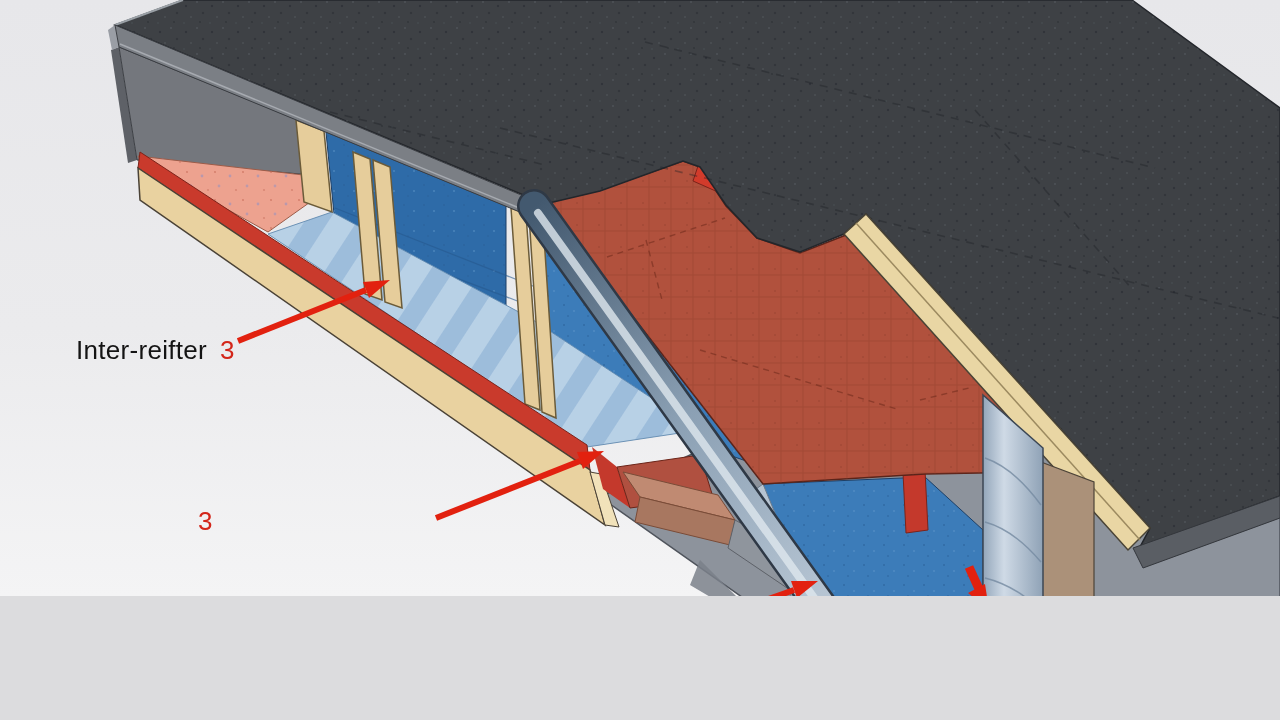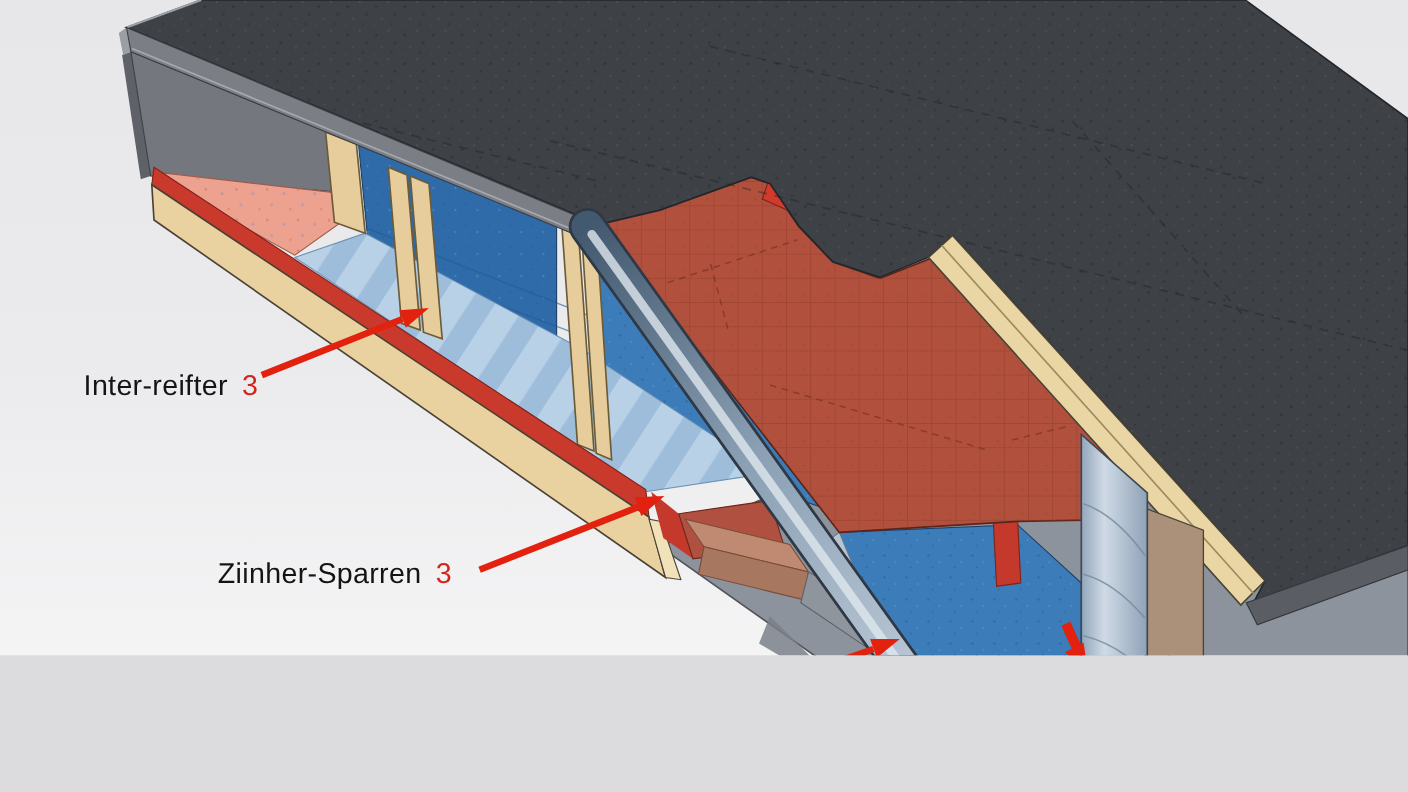--- a/index.html
+++ b/index.html
@@ -152,16 +152,15 @@
     <line x1="969" y1="567" x2="979" y2="589" stroke="#e2210f" stroke-width="9"></line>
     <polygon points="989,610 985,584 968,593"></polygon>
   </g>
 </svg>
 
 <div class="lbl" style="left:76px;top:336px">
   <span>Inter-reifter</span>
       <span class="num">3</span>
 </div>
 <div class="lbl" style="left:198px;top:507px">
-  <span>Ziinher-Sparren</span>
       <span class="num">3</span>
 </div>
 </div>
 
 </body></html>

